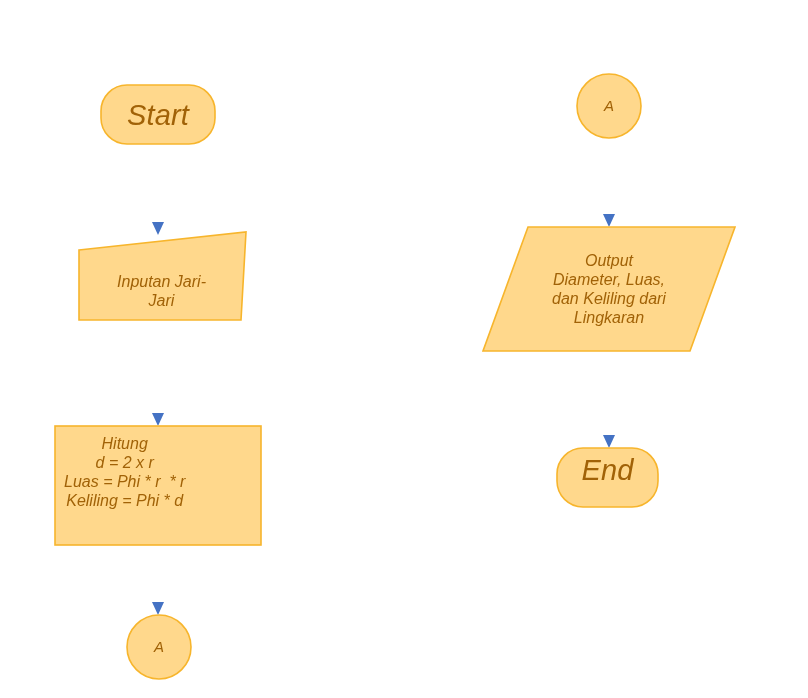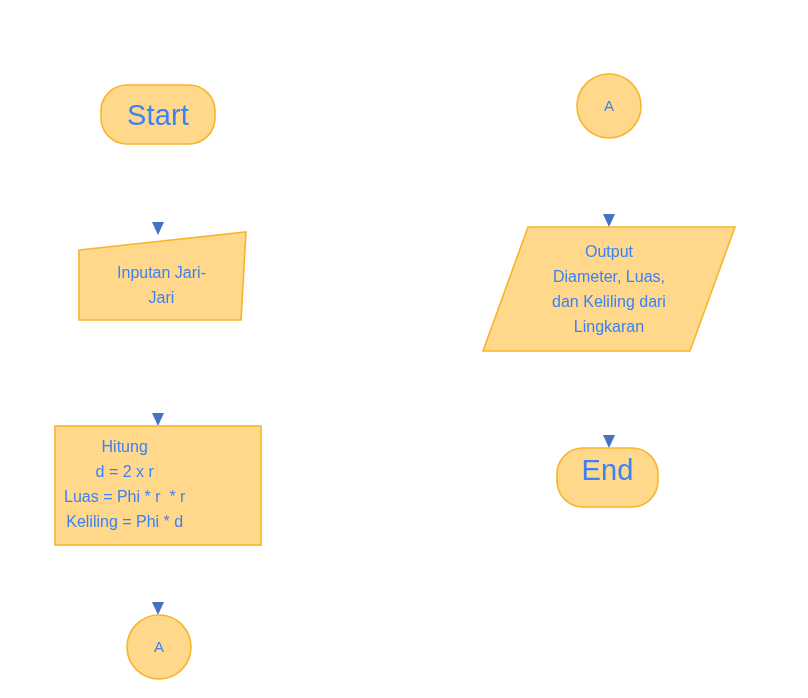--- a/index.html
+++ b/index.html
@@ -23,32 +23,33 @@
     top: 0;
     width: 808px;
     height: 698px;
   }
   .node-label {
     position: absolute;
     display: flex;
     align-items: center;
     justify-content: center;
     text-align: center;
-    color: #3b82f6;
+    color: #a16207;
     white-space: pre-wrap;
     pointer-events: none;
+    font-style: italic;
   }
   .label-terminal {
     font-size: 29px;
     line-height: 34px;
     letter-spacing: 0.2px;
   }
   .label-body {
     font-size: 16px;
-    line-height: 25px;
+    line-height: 19px;
   }
   .label-connector {
     font-size: 15px;
     line-height: 18px;
   }
   .label-left {
     text-align: center;
     justify-content: flex-start;
     align-items: flex-start;
   }
@@ -102,21 +103,21 @@
     <g>
       <line x1="609" y1="351" x2="609" y2="437" stroke="url(#connGrad)" stroke-width="2.2"></line>
       <polygon points="603,435 615,435 609,448" fill="#4472C4"></polygon>
     </g>
 
     <rect x="557" y="448" width="101" height="59" rx="26" ry="26" fill="#FFD88C" stroke="#F7B52C" stroke-width="1.6"></rect>
   </svg>
 
   <div class="node-label label-terminal" style="left:101px; top:85px; width:114px; height:59px;">Start</div>
 
-  <div class="node-label label-body" style="left:84px; top:250px; width:155px; height:70px;">Inputan Jari-
+  <div class="node-label label-body" style="left:84px; top:256px; width:155px; height:70px;">Inputan Jari-
 Jari</div>
 
   <div class="node-label label-body label-left" style="left:64px; top:434px; width:192px; height:104px;">Hitung
 d = 2 x r
 Luas = Phi * r  * r
 Keliling = Phi * d</div>
 
   <div class="node-label label-connector" style="left:127px; top:615px; width:64px; height:64px;">A</div>
 
   <div class="node-label label-connector" style="left:577px; top:74px; width:64px; height:64px;">A</div>

